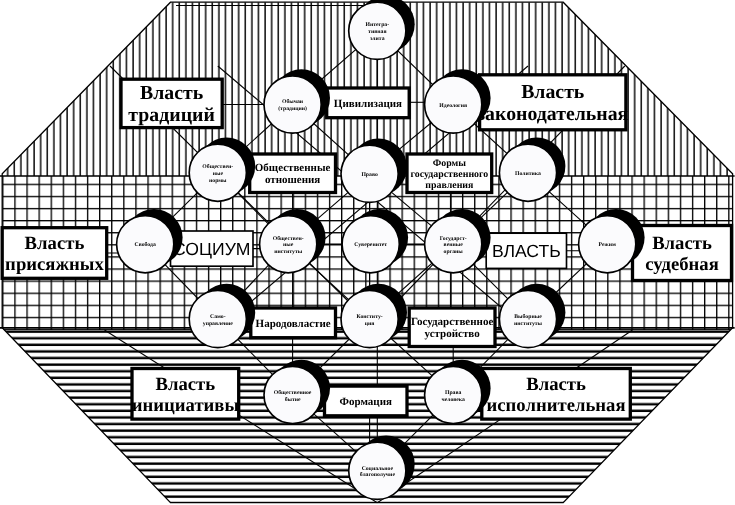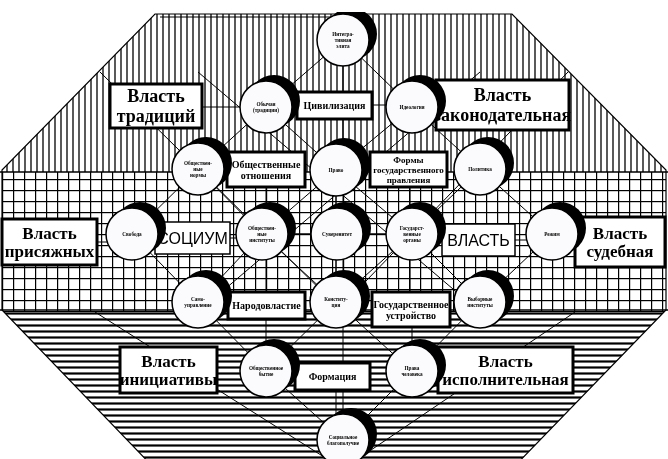--- a/index.html
+++ b/index.html
@@ -1,17 +1,17 @@
 <!DOCTYPE html>
 <html><head>
 <meta charset="utf-8">
 <style>
   html,body{margin:0;padding:0;background:#ffffff;}
   body{width:668px;height:459px;overflow:hidden;}
-  #stage{position:absolute;left:0;top:12px;width:668px;height:391px;text-align:center;}
+  #stage{position:absolute;left:0;top:0;width:668px;height:391px;text-align:center;}
   svg{display:block;}
 </style>
 </head>
 <body>
 
 <div id="stage">
 <svg id="dia" width="668" height="459" viewBox="0 0 668 459" xmlns="http://www.w3.org/2000/svg">
   <defs>
     <pattern id="pVert" width="6" height="6" patternUnits="userSpaceOnUse">
       <rect width="6" height="6" fill="#fff"></rect>

